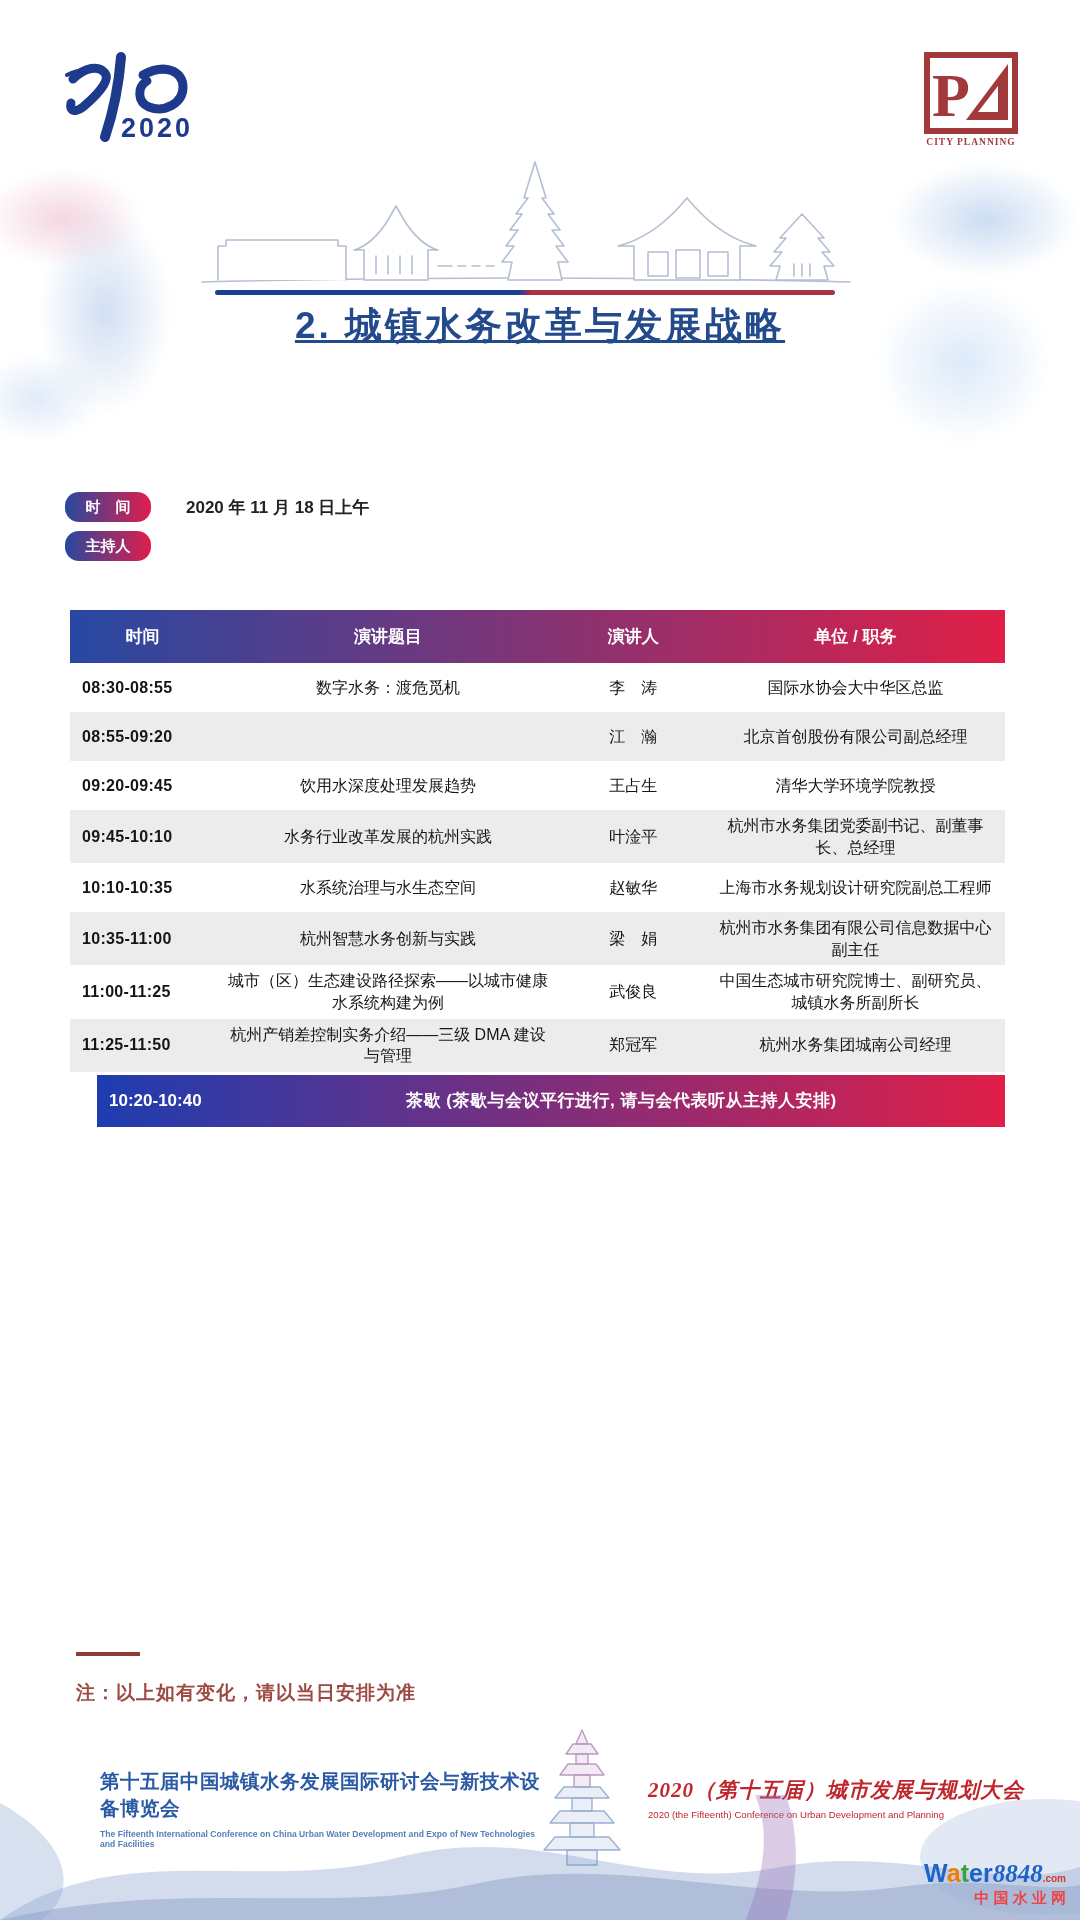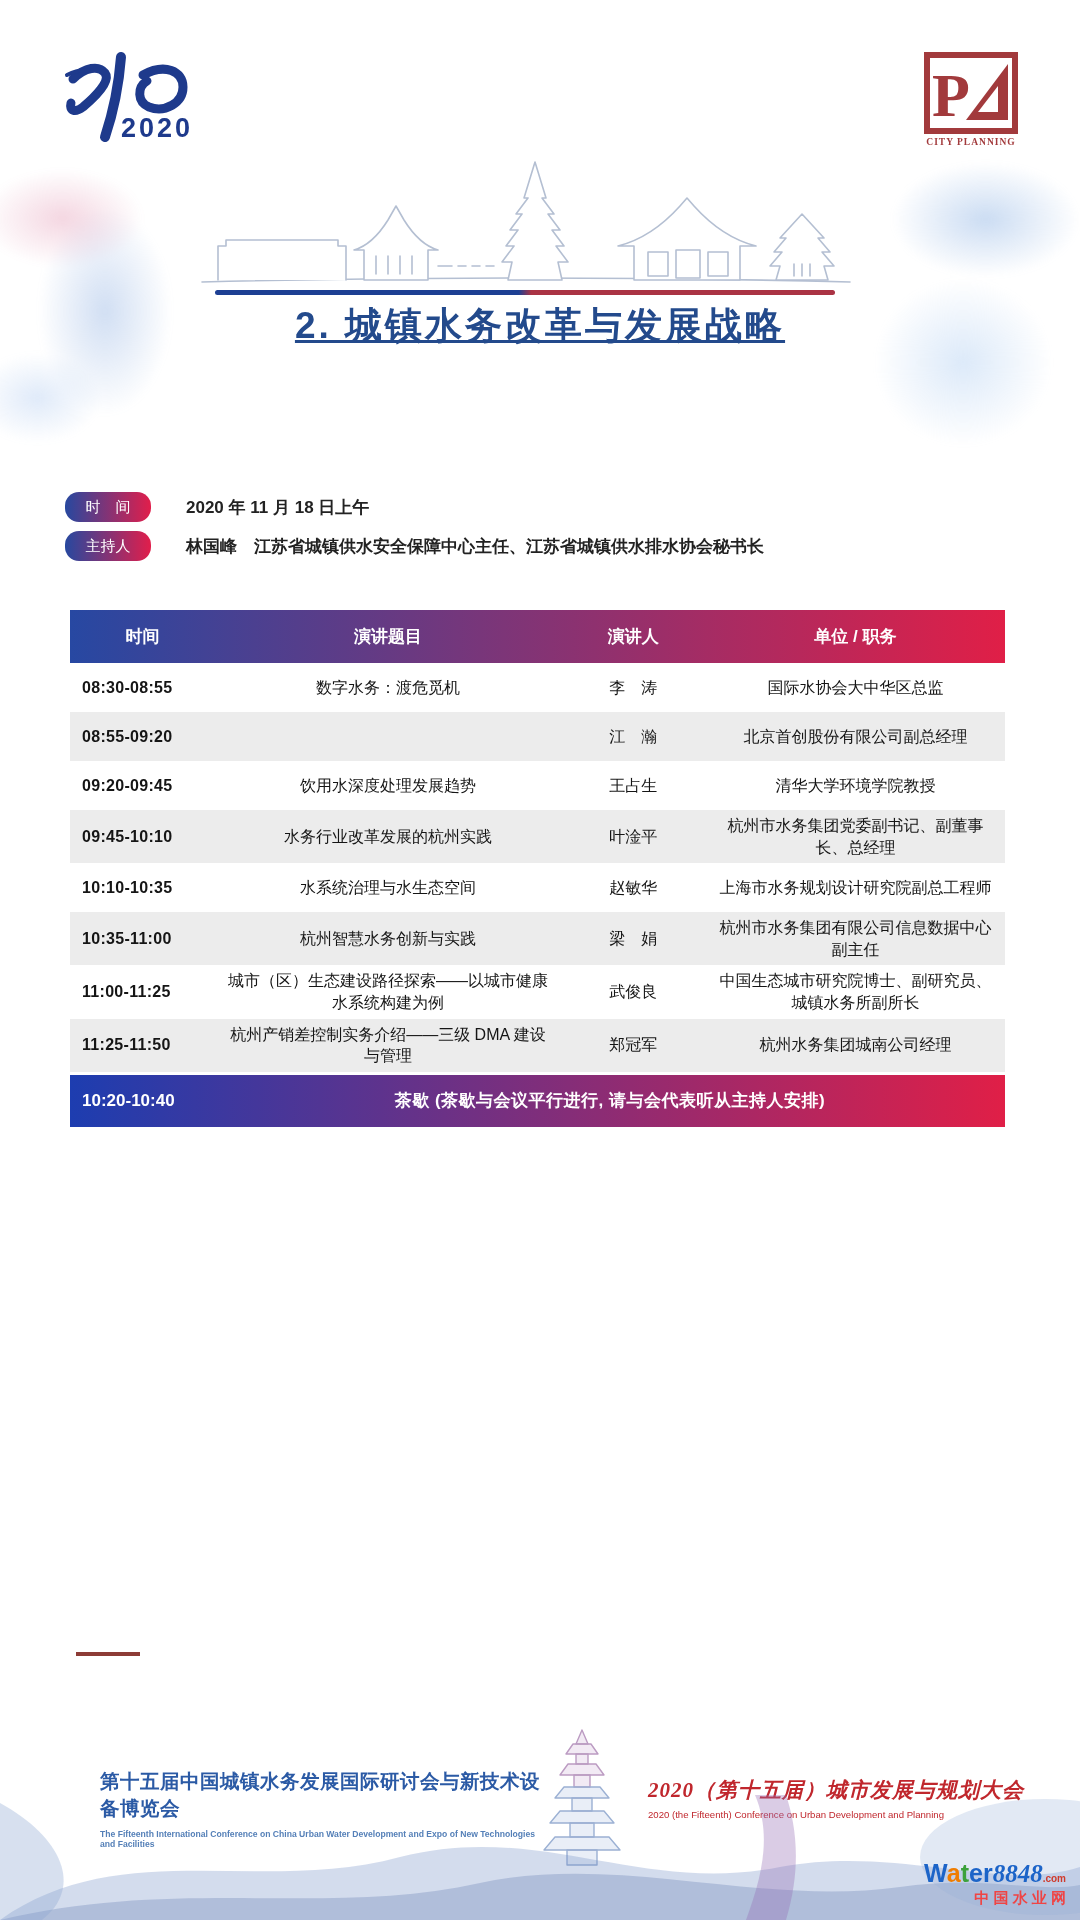--- a/index.html
+++ b/index.html
@@ -28,35 +28,35 @@
   .skyline { position:absolute; left:190px; top:150px; width:670px; height:138px; }
   .skyline-line { position:absolute; left:215px; top:290px; width:620px; height:5px; border-radius:3px;
     background:linear-gradient(to right,#1d3f93 0,#1d3f93 49%,#aa3344 51%,#aa3344 100%); }
   
   .main-title { position:absolute; left:0; top:301px; width:100%; text-align:center;
     font-size:37px; font-weight:bold; color:#234a8c; letter-spacing:3px;text-decoration:underline; }
   
   .info-list { position:absolute; left:65px; top:492px; width:950px; }
   .info-row { display:flex; align-items:center; margin-bottom:9px; min-height:30px; }
   .info-badge { flex:0 0 86px; height:30px; background:linear-gradient(to right,#27489F,#E11E4B);
-    color:#fff; font-size:15px; font-weight:normal; display:flex; align-items:center; justify-content:center;border-radius:14px; }
+    color:#fff; font-size:15px; font-weight:bold; display:flex; align-items:center; justify-content:center;border-radius:14px; }
   .info-value { margin-left:35px; font-size:17px; font-weight:bold; color:#222; }
   
   .table { position:absolute; left:70px; top:610px; width:935px; }
   .thead { display:flex; height:53px; align-items:center;
     background:linear-gradient(to right,#2748A2,#E01F47); color:#fff; font-weight:bold; font-size:17px; }
   .col-time { width:15.5%; } .col-title { width:37%; } .col-speaker { width:15.5%; } .col-org { width:32%; }
   .thead > div { text-align:center; }
   .thead .col-time { text-align:center; }
   .trow { display:flex; align-items:center; min-height:49px; padding:5px 0; font-size:16px; color:#151515;justify-content:flex-end; }
   .trow:nth-child(even) { background:#ECECEC; }
   .cell-time { font-weight:bold; padding-left:12px; letter-spacing:0.3px; }
   .cell-title,.cell-speaker,.cell-org { text-align:center; line-height:1.35; padding:0 8px; }
   .tea { display:flex; align-items:center; height:52px; margin-top:3px;
-    background:linear-gradient(to right,#1d3db0,#E01F47); color:#fff; font-weight:bold; font-size:17px; }
+    background:linear-gradient(to right,#1d3db0,#E01F47); color:#fff; font-weight:bold; font-size:17px;margin-left:27px; }
   .tea-time { width:15.5%; padding-left:12px; }
   .tea-text { flex:1; text-align:center; letter-spacing:0.5px; }
   
   .note-rule { position:absolute; left:76px; top:1652px; width:64px; height:4px; background:#8d3c36; }
   .note-text { position:absolute; left:76px; top:1680px; font-size:19px; font-weight:bold; color:#9c4a42; letter-spacing:1px; }
   
   .footer-left { position:absolute; left:100px; top:1768px; width:450px; }
   .fl-cn { font-size:19.5px; font-weight:bold; color:#2b5aa5; letter-spacing:0.5px; }
   .fl-en { margin-top:7px; font-size:8.6px; font-weight:bold; color:#5580b8; }
   .pagoda { position:absolute; left:536px; top:1726px; width:92px; height:142px; opacity:0.85; }
@@ -125,21 +125,20 @@
 
   <div class="main-title">2. 城镇水务改革与发展战略</div>
 
   <div class="info-list">
     <div class="info-row">
       <div class="info-badge">时　间</div>
       <div class="info-value">2020 年 11 月 18 日上午</div>
     </div>
     <div class="info-row">
       <div class="info-badge">主持人</div>
-      <div class="info-value">林国峰　江苏省城镇供水安全保障中心主任、江苏省城镇供水排水协会秘书长</div>
     </div>
   </div>
 
   <div class="table">
     <div class="thead">
       <div class="col-time">时间</div>
       <div class="col-title">演讲题目</div>
       <div class="col-speaker">演讲人</div>
       <div class="col-org">单位 / 职务</div>
     </div>
@@ -193,20 +192,21 @@
           <div class="cell-org col-org">杭州水务集团城南公司经理</div>
         </div>
       </div>
     <div class="tea">
       <div class="tea-time">10:20-10:40</div>
       <div class="tea-text">茶歇 (茶歇与会议平行进行, 请与会代表听从主持人安排)</div>
     </div>
   </div>
 
   <div class="note-rule"></div>
+  <div class="note-text">注：以上如有变化，请以当日安排为准</div>
 
   <div class="footer-left">
     <div class="fl-cn">第十五届中国城镇水务发展国际研讨会与新技术设备博览会</div>
     <div class="fl-en">The Fifteenth International Conference on China Urban Water Development and Expo of New Technologies and Facilities</div>
   </div>
 
   <div class="pagoda">
     <svg width="92" height="142" viewBox="0 0 92 142">
       <g stroke="#b08ab8" stroke-width="1.4" fill="rgba(195,155,205,0.25)" stroke-linejoin="round">
         <path d="M46,4 L40,18 L52,18 Z"></path>

